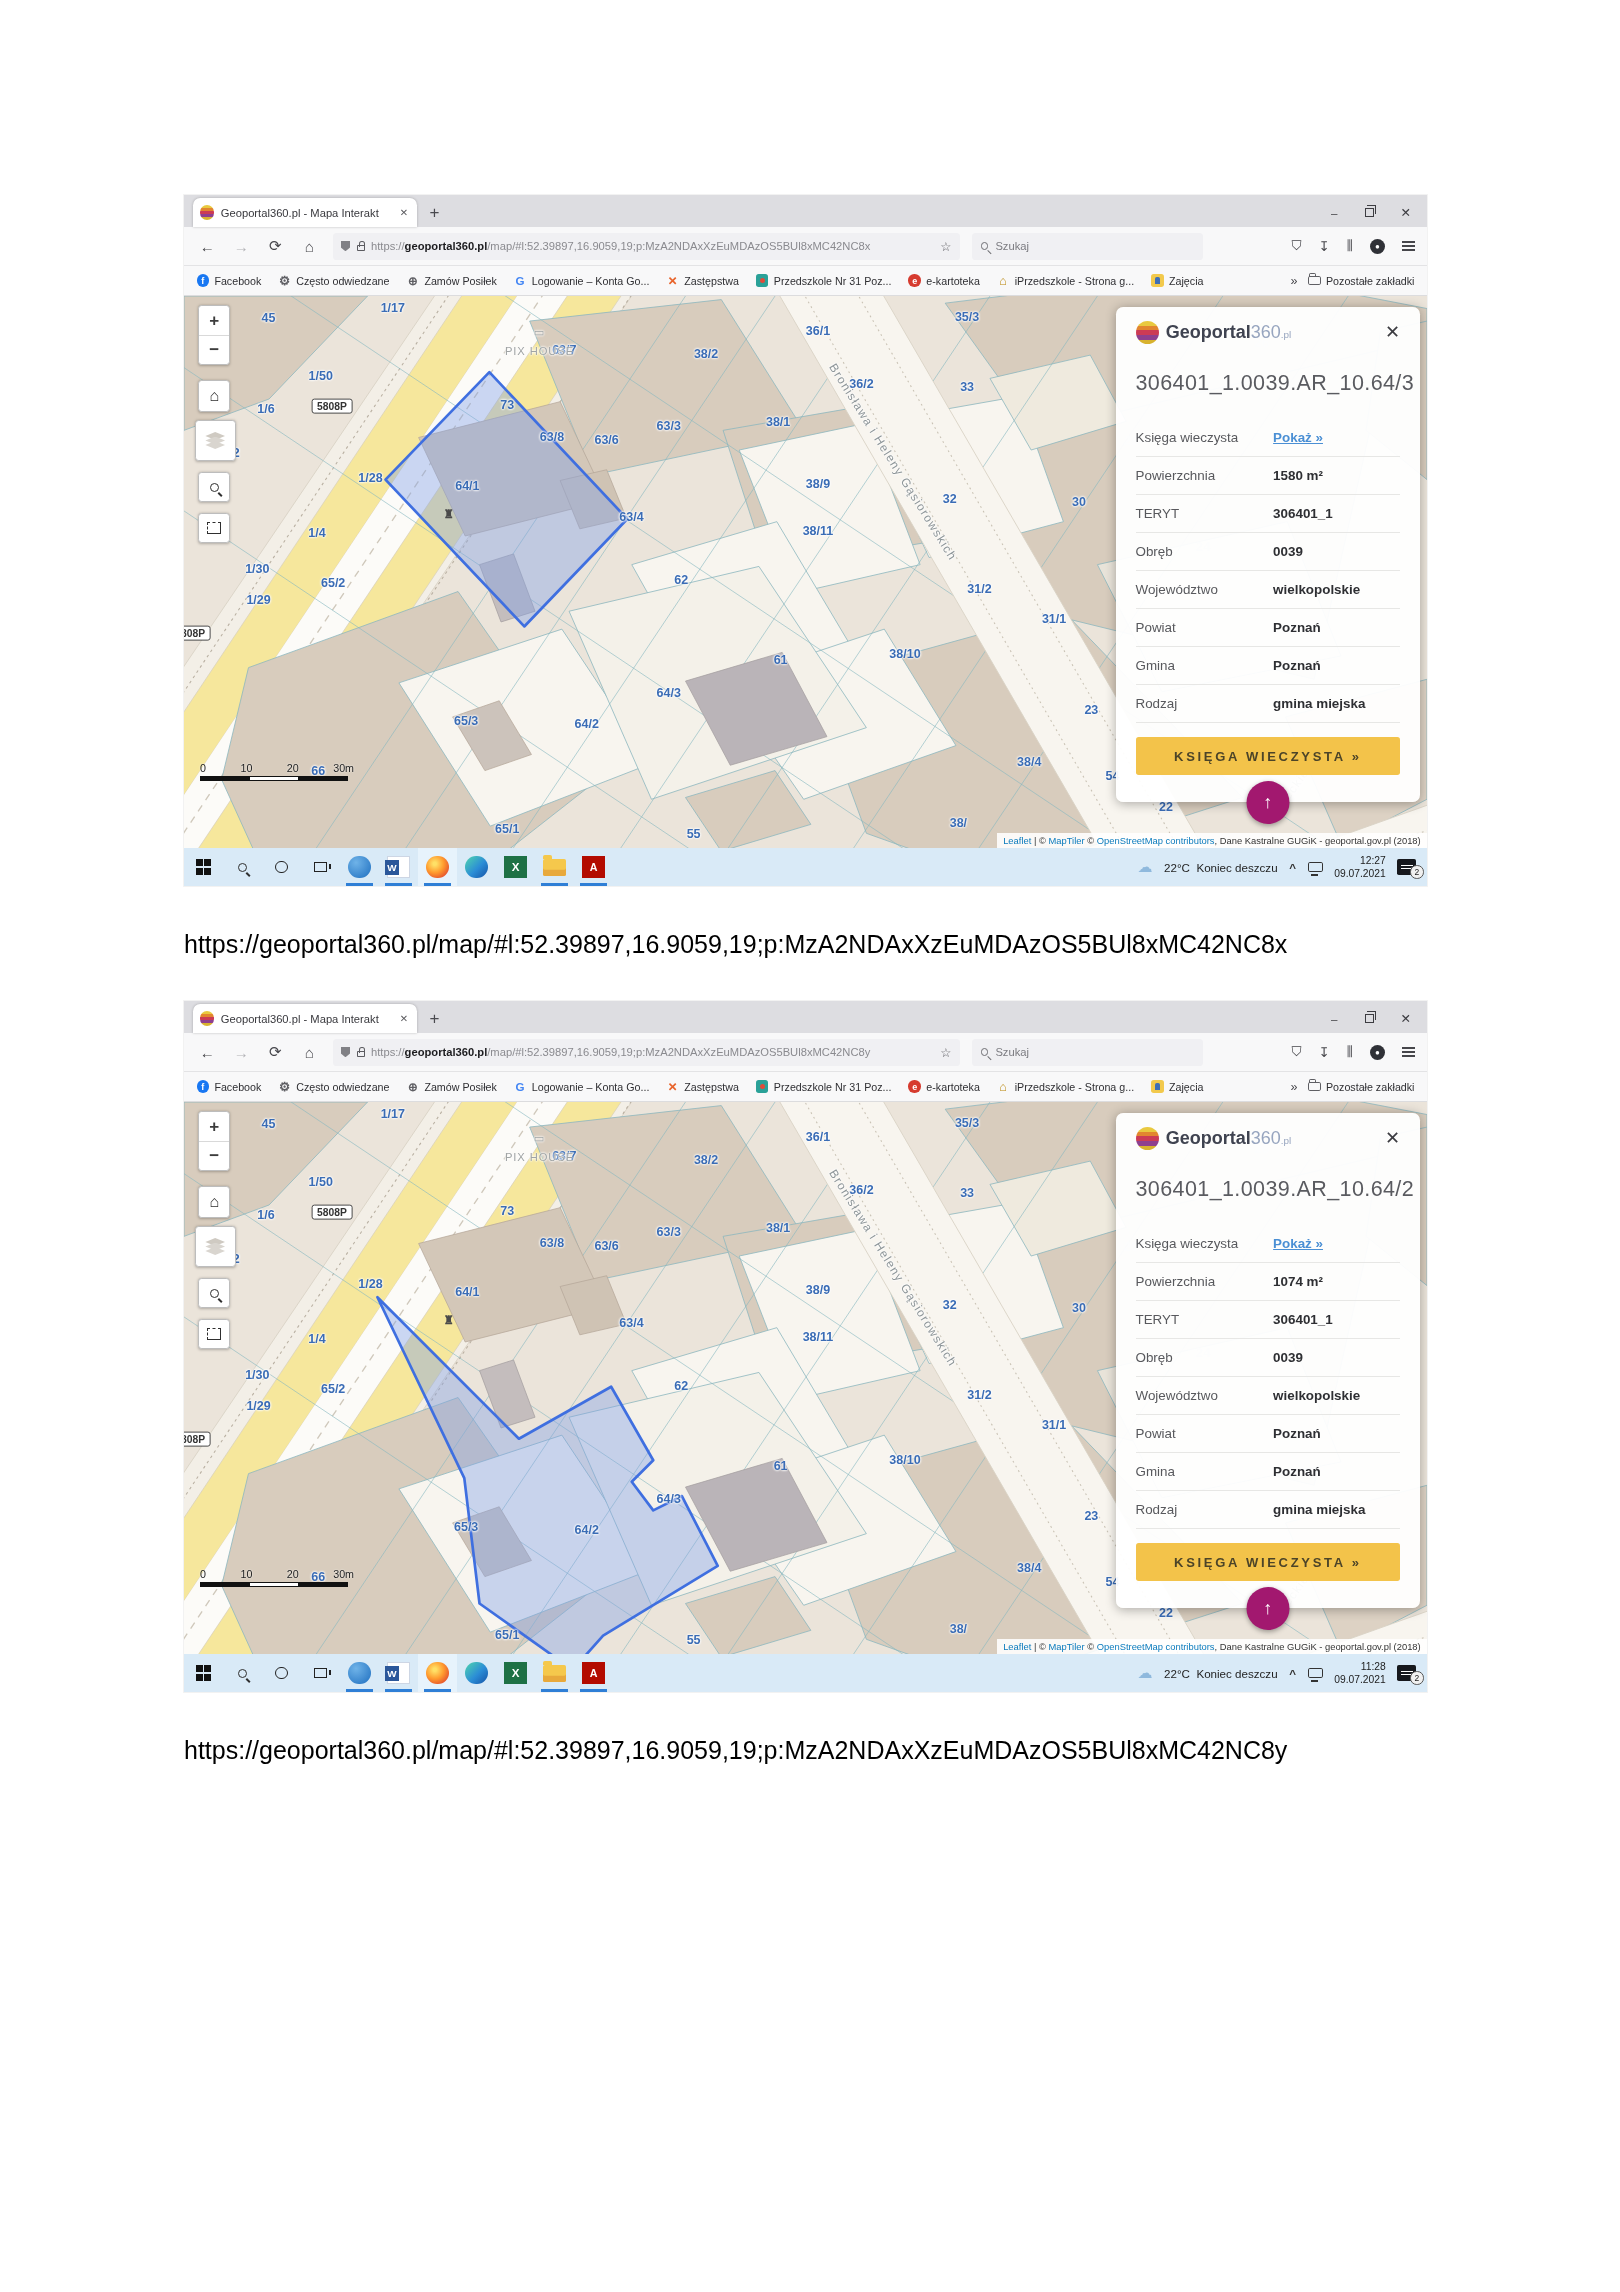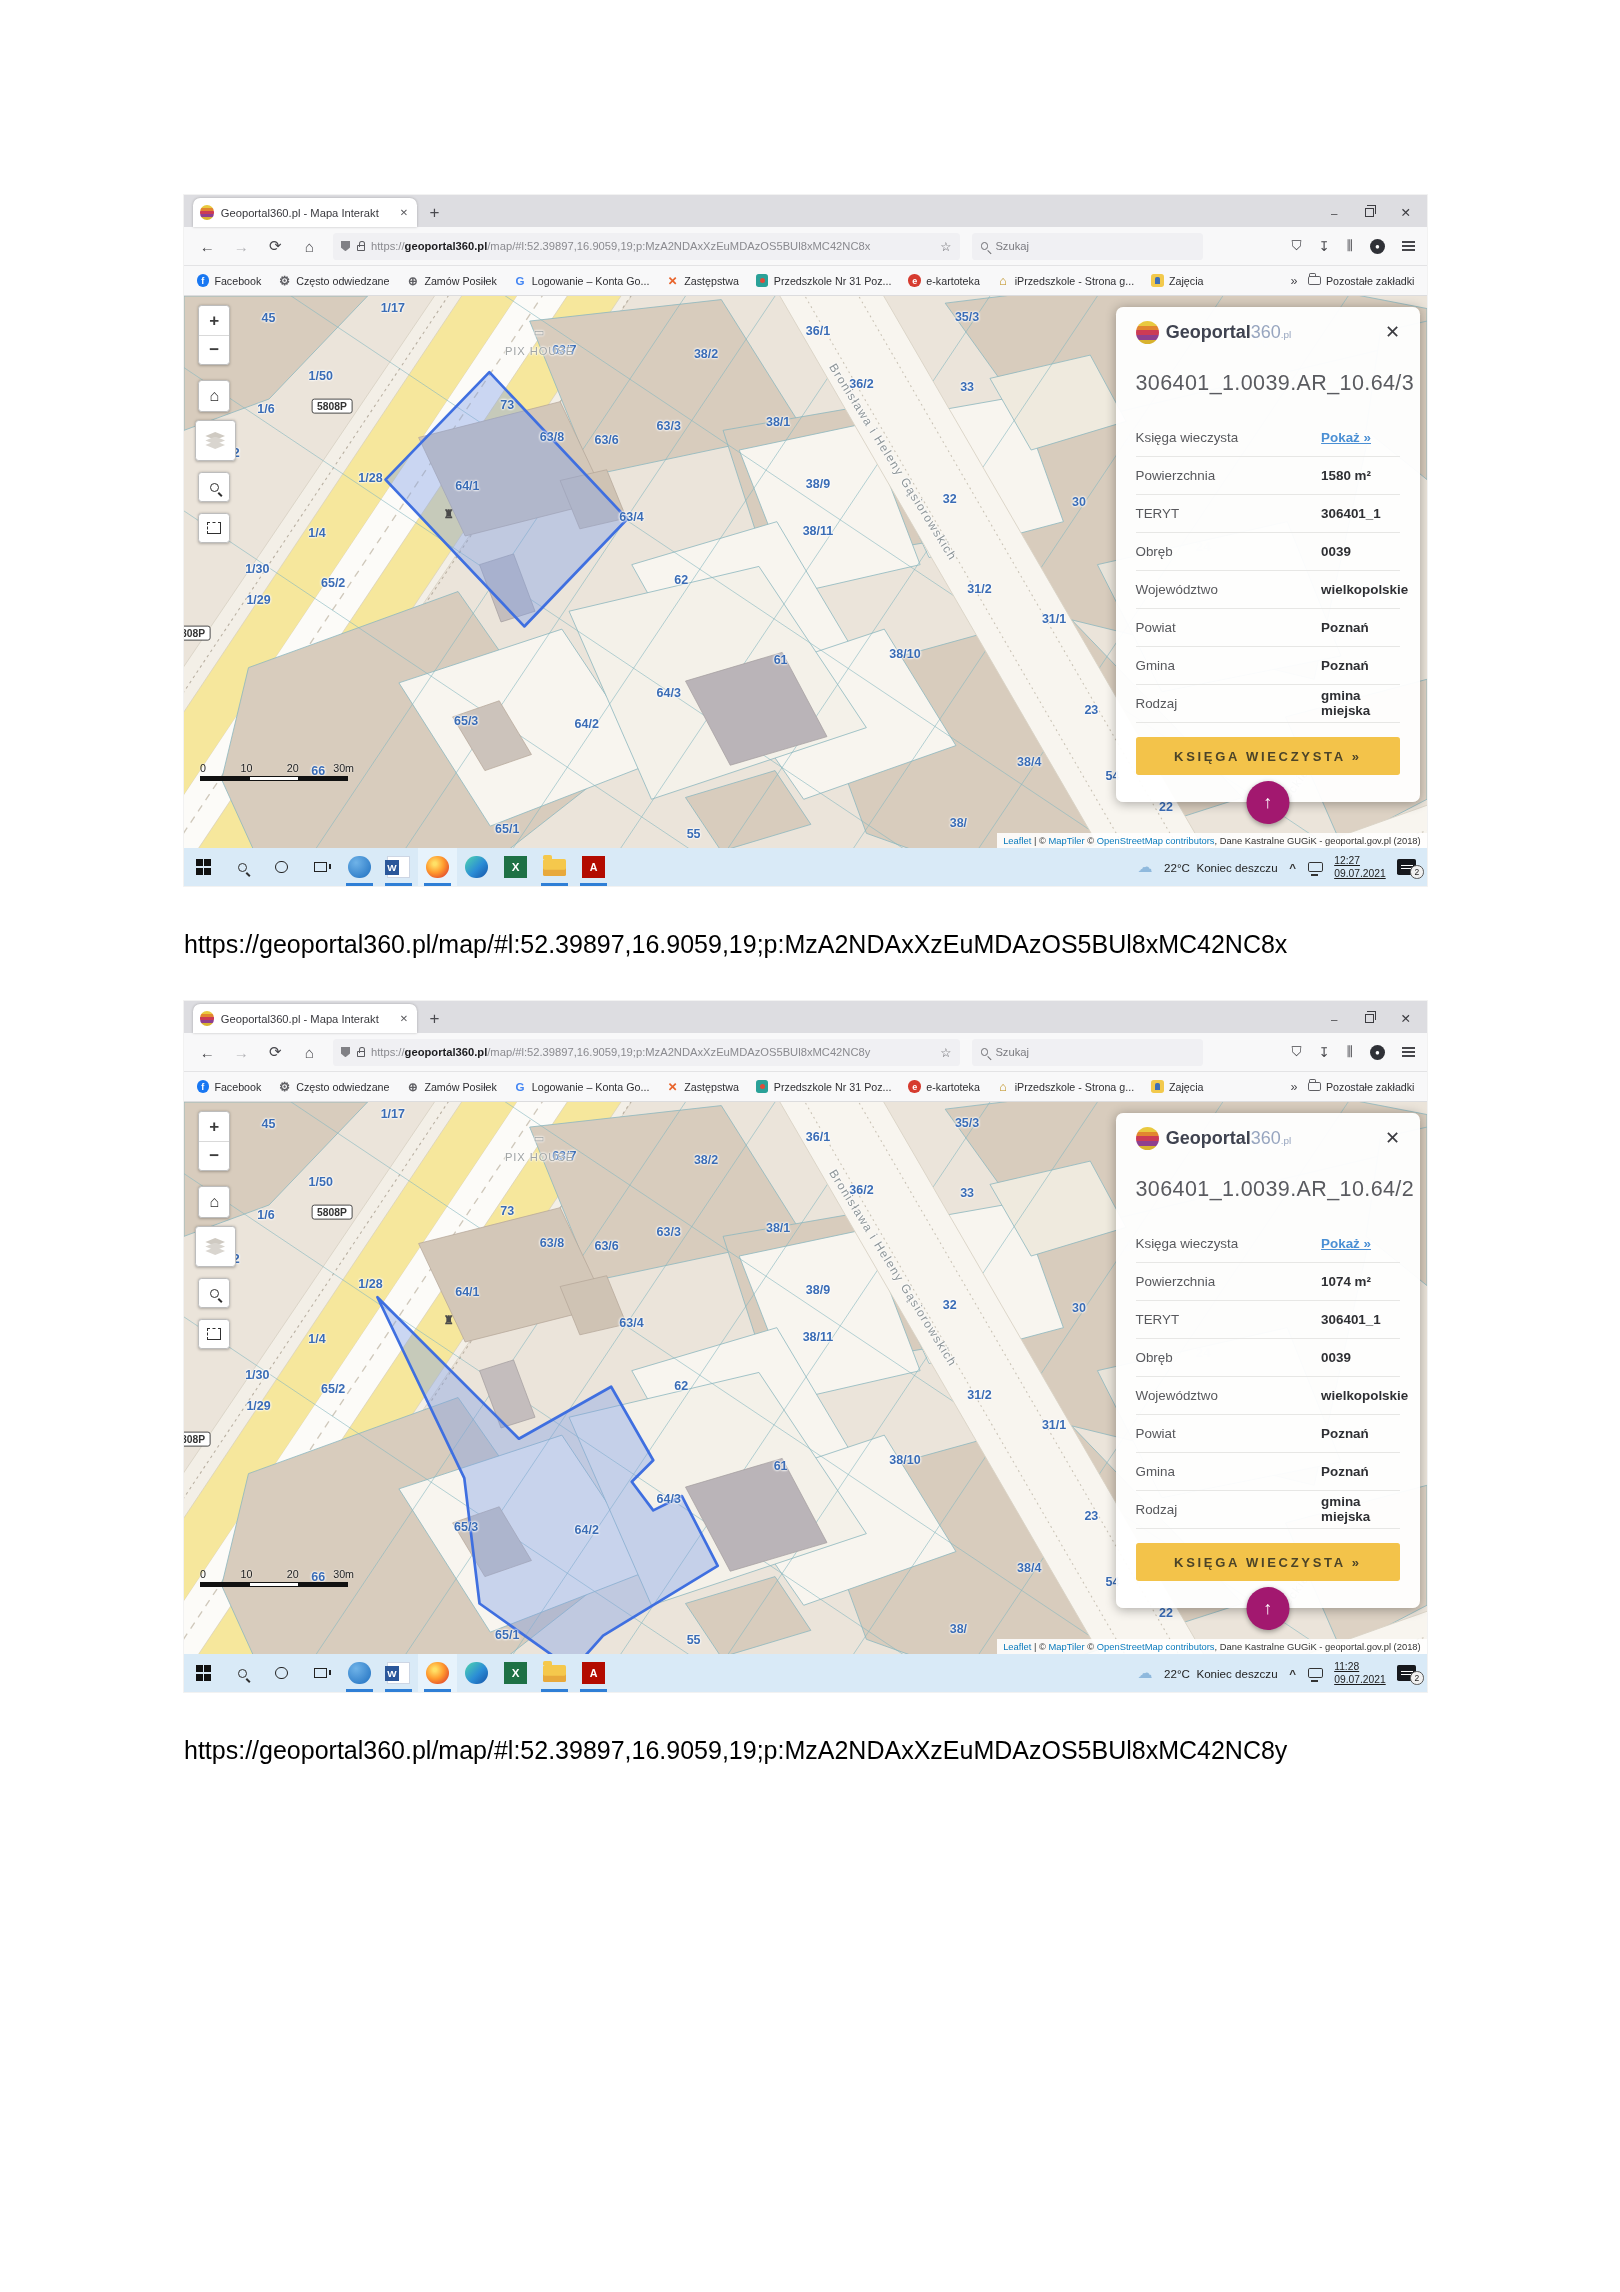--- a/index.html
+++ b/index.html
@@ -102,21 +102,21 @@
   .panel { position:absolute; right:7.2px; top:10.7px; width:304px; background:rgba(255,255,255,.95); border-radius:7.2px;
            box-shadow:0 1.8px 10.7px rgba(0,0,0,.3); padding:14.3px 19.7px 27px; }
   .phead { display:flex; align-items:center; }
   .plogo { width:23px; height:23px; border-radius:50%;
            background:linear-gradient(180deg,#e9c93f 0 20%,#e2862f 20% 40%,#cc3b55 40% 62%,#8e3f8e 62% 82%,#d8b22e 82% 100%); }
   .pbrand { margin-left:7.2px; font-size:18px; color:#3f4350; font-weight:700; }
   .pbrand .lt { color:#97a5bf; font-weight:300; }
   .pbrand .sm { font-size:9.9px; color:#97a5bf; font-weight:400; }
   .pclose { margin-left:auto; font-size:18px; color:#3c3c41; }
   .ptitle { text-align:center; font-size:21.5px; color:#5a5b60; letter-spacing:0.4px; margin:27px 0 23px; }
-  .prow { display:flex; align-items:center; height:38px; border-bottom:0.9px solid #e7e7e5; font-size:13.4px;gap:48px; }
+  .prow { display:flex; align-items:center; height:38px; border-bottom:0.9px solid #e7e7e5; font-size:13.4px; }
   .prow:last-of-type { border-bottom:none; }
   .prow .lab { color:#58595d; flex:0 0 52%; }
   .prow .val { color:#2e2f33; font-weight:700; }
   .prow .val.link { color:#4a8fd4; text-decoration:underline; }
   .pbtn { margin-top:14.3px; height:38px; background:#f3c34a; border-radius:2.7px; display:flex; align-items:center; justify-content:center;
           font-size:13px; font-weight:700; color:#4c4428; letter-spacing:2.7px; }
   .upbtn { position:absolute; left:50%; bottom:-21.5px; transform:translateX(-50%); width:43px; height:43px; border-radius:50%;
            background:#a2186f; box-shadow:0 1.8px 5.4px rgba(0,0,0,.35); color:#fff; font-size:18px; font-weight:700;
            display:flex; align-items:center; justify-content:center; }
 
@@ -141,21 +141,21 @@
   .ai.xl { background:#1e7145; position:relative; } .ai.xl::before { content:"X"; font-size:11.6px; }
   .ai.fold { width:23px; height:17px; background:#f5c84c; border-radius:1.8px; position:relative; box-shadow:inset 0 -6.3px 0 #e8a93c; }
   .ai.fold::before { content:""; position:absolute; top:-3.6px; left:0; width:9px; height:3.6px; background:#f5c84c; border-radius:1.8px 1.8px 0 0; }
   .ai.pdf { background:#b30b00; } .ai.pdf::before { content:"A"; font-size:10.7px; }
   .tbright { margin-left:auto; display:flex; align-items:center; gap:11.6px; padding-right:10.7px; }
   .cloud { font-size:15px; color:#8fb9dd; }
   .weather { font-size:11.6px; color:#1f1f1f; white-space:nowrap; }
   .caret { font-size:11.6px; font-weight:700; color:#333; }
   .trayico { width:15px; height:10.7px; border:1.4px solid #333; border-radius:1.8px; position:relative; }
   .trayico::after { content:""; position:absolute; left:2.7px; bottom:-4.5px; width:7.2px; height:1.4px; background:#333; }
-  .clock { font-size:10.3px; color:#1c1c1c; text-align:left; line-height:1.3;text-decoration:underline; }
+  .clock { font-size:10.3px; color:#1c1c1c; text-align:right; line-height:1.3; }
   .notif { width:19px; height:16px; background:#16181d; border-radius:1.8px; position:relative; display:flex; flex-direction:column; justify-content:center; gap:1.8px; padding:0 3.6px; }
   .notif i { height:1.4px; background:#fff; display:block; }
   .nbadge { position:absolute; right:-7.2px; bottom:-3.6px; width:13.4px; height:13.4px; border:1.3px solid #555; border-radius:50%; background:#f0f0f0; color:#222; font-size:8.5px; display:flex; align-items:center; justify-content:center; }
 
   .caption { position:absolute; left:184px; font-size:25px; color:#000; white-space:nowrap; }
   #cap1 { top:930px; } #cap2 { top:1736px; }
 </style>
 </head>
 <body>
 

